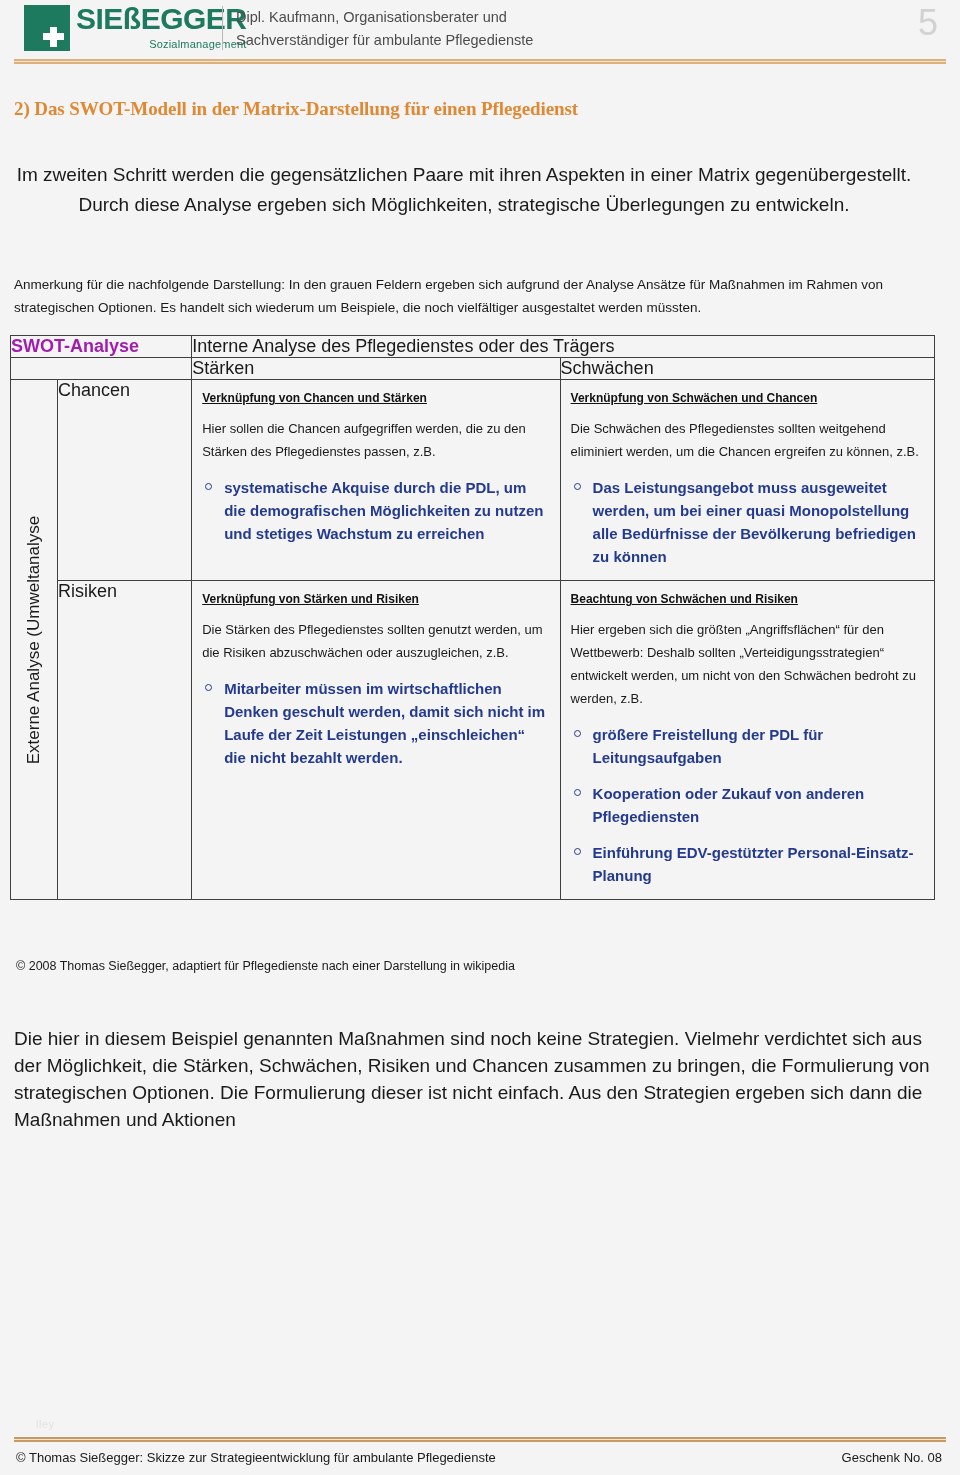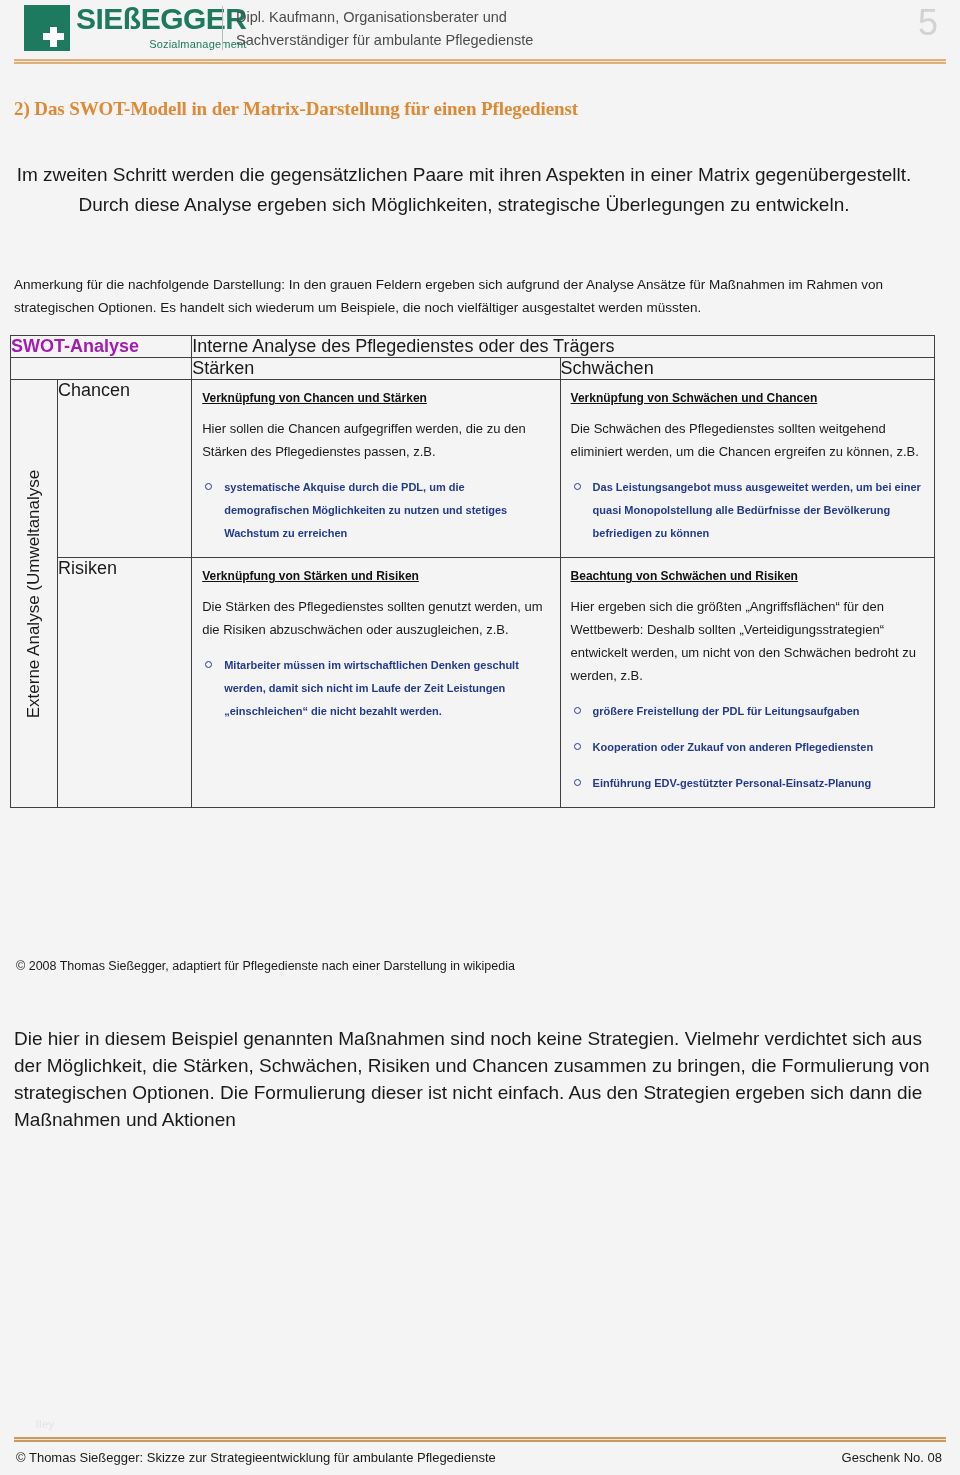--- a/index.html
+++ b/index.html
@@ -223,21 +223,21 @@
   }
   ul.bullets {
     list-style: none;
     margin: 13px 0 2px 0;
     padding: 0;
   }
   ul.bullets li {
     position: relative;
     padding-left: 22px;
     margin-bottom: 13px;
-    font-size: 11px;
+    font-size: 15px;
     font-weight: bold;
     line-height: 23px;
     color: #243a8f;
   }
   ul.bullets li:last-child { margin-bottom: 2px; }
   ul.bullets li .marker {
     position: absolute;
     left: 3px;
     top: 7px;
     width: 7px;

